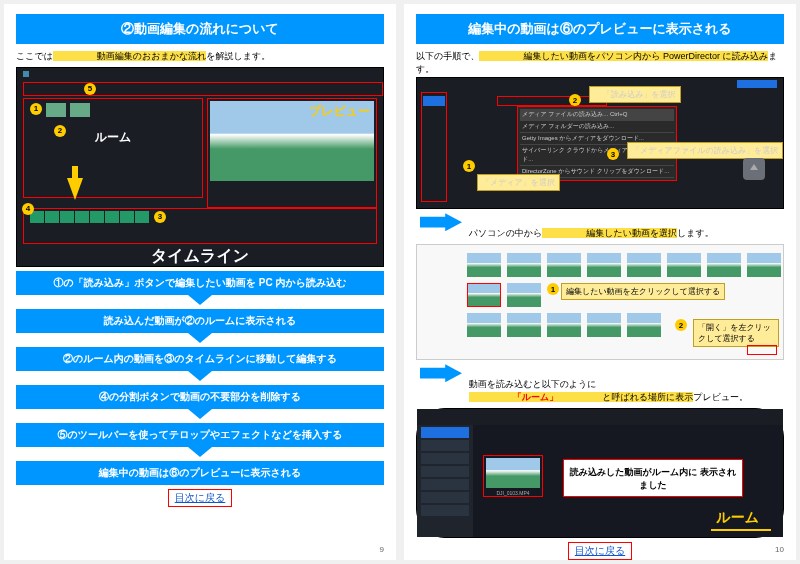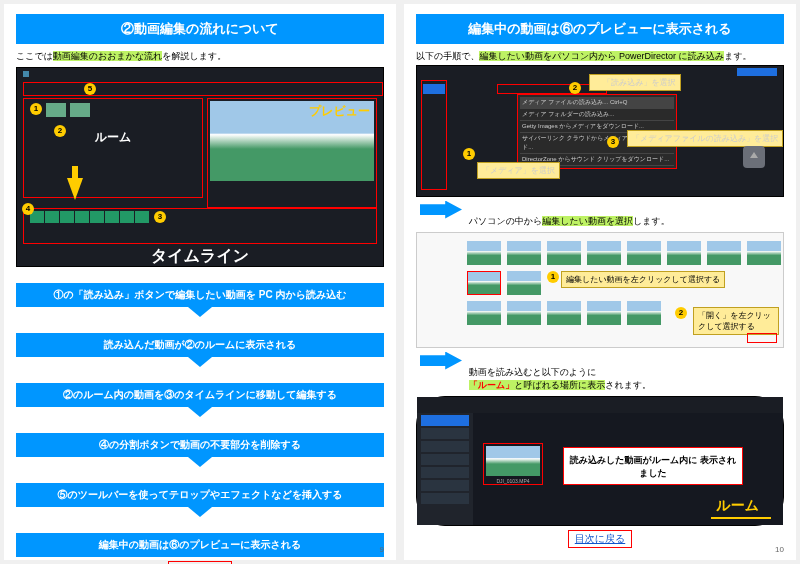--- a/index.html
+++ b/index.html
@@ -1,24 +1,24 @@
 <!DOCTYPE html>
 <html><head>
 <meta charset="utf-8">
 <style>
   * { box-sizing: border-box; margin: 0; padding: 0; }
   body { font-family: "Meiryo", "Hiragino Sans", sans-serif; background: #f0f0f0; display: flex; gap: 8px; padding: 4px; }
   .page { background: #fff; width: 394px; height: 556px; padding: 10px 12px; position: relative; font-size: 10px; }
   .title-bar { background: #0096ff; color: #fff; text-align: center; padding: 6px 4px; font-weight: bold; font-size: 13px; margin-bottom: 6px; }
   .intro { font-size: 9px; margin-bottom: 4px; line-height: 1.4; }
-  .hl-y { background: #bef264; }
+  .hl-y { background: #fde047; padding-left: 44px; }
   .hl-r { color: #ff0000; font-weight: bold; }
   .screenshot-dark { background: #1a1d24; border: 1px solid #000; position: relative; color: #ccc; }
   .redbox { border: 1.5px solid #ff0000; position: absolute; }
-  .step-row { background: #0096ff; color: #fff; text-align: center; padding: 5px 4px; font-size: 10px; font-weight: bold; margin-top: 16px; }
+  .step-row { background: #0096ff; color: #fff; text-align: center; padding: 5px 4px; font-size: 10px; font-weight: bold; margin-top: 4px; }
   .arrow-down { width: 0; height: 0; border-left: 12px solid transparent; border-right: 12px solid transparent; border-top: 10px solid #0096ff; margin: 0 auto; }
   .back-link { border: 1.5px solid #ff0000; color: #1155cc; text-decoration: underline; font-size: 10px; padding: 1px 6px; display: inline-block; }
   .back-wrap { text-align: center; margin-top: 4px; }
   .pagenum { position: absolute; bottom: 6px; right: 12px; font-size: 8px; color: #666; }
   .ss1 { height: 200px; }
   .ss1-top { height: 12px; background: #1a1d24; position: relative; }
   .ss1-top::before { content:""; position:absolute; left:6px; top:3px; width:6px; height:6px; background:#48a; }
   .ss1-rm { position:absolute; left:6px; top:30px; width:180px; height:100px; border:1.5px solid #ff0000; }
   .ss1-rm-row { height:20px; display:flex; gap:4px; padding:4px 6px;}
   .thumb-sm { width:20px; height:14px; background:#6a8; }
@@ -185,21 +185,21 @@
     </div>
     <span class="num-circ" style="right:96px;top:74px;">2</span>
     <div class="callout" style="right:4px;top:74px;white-space:normal;width:86px;">「開く」を左クリックして選択する</div>
     <div class="redbox" style="right:6px;bottom:4px;width:30px;height:10px;"></div>
   </div>
 
   <div>
     <span class="big-arrow"></span>
     <span class="mid-note">
       <span>動画を読み込むと以下のように</span><br>
-      <span class="hl-y hl-r">「ルーム」</span><span class="hl-y">と呼ばれる場所に表示</span><span>されます。</span>
+      <span class="hl-y hl-r">「ルーム」</span><span class="hl-y">と呼ばれる場所に表示</span><span>プレビュー。</span>
     </span>
   </div>
 
   <div class="screenshot-dark ss4">
     <div style="height:16px;background:#1a1d24;"></div>
     <div class="ss4-side">
       <div class="side-item act"></div>
       <div class="side-item"></div>
       <div class="side-item"></div>
       <div class="side-item"></div>

